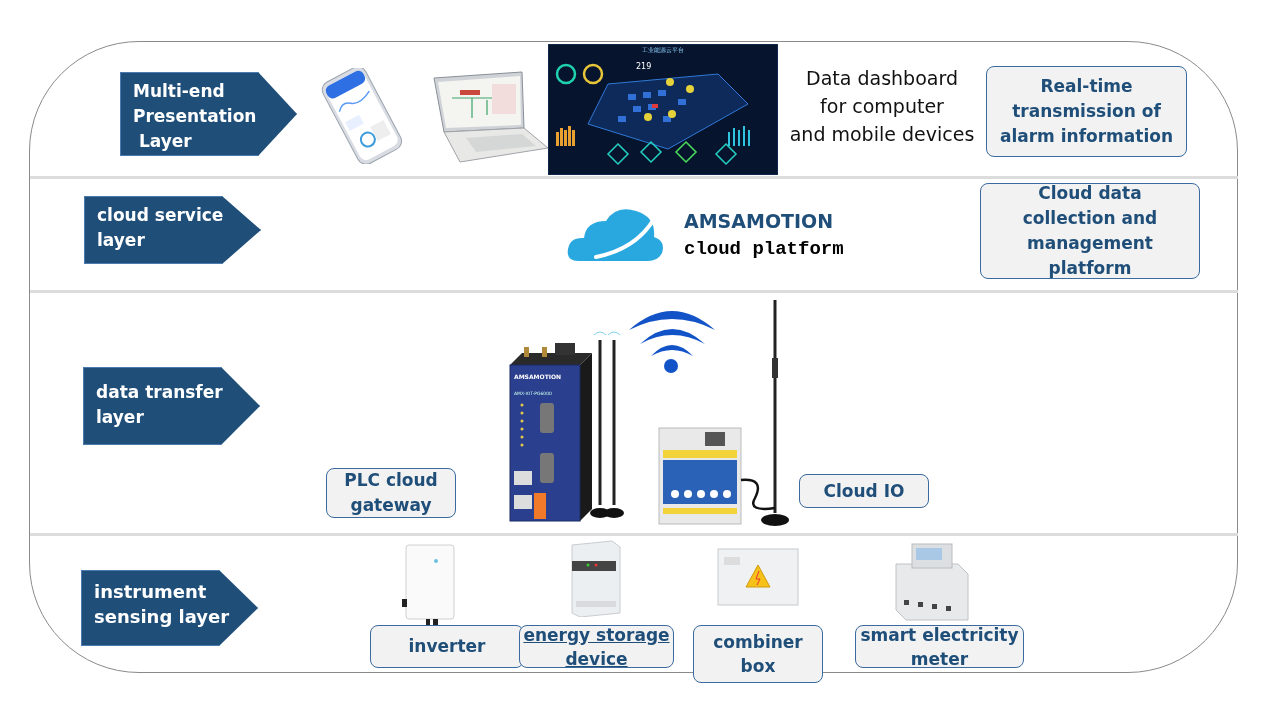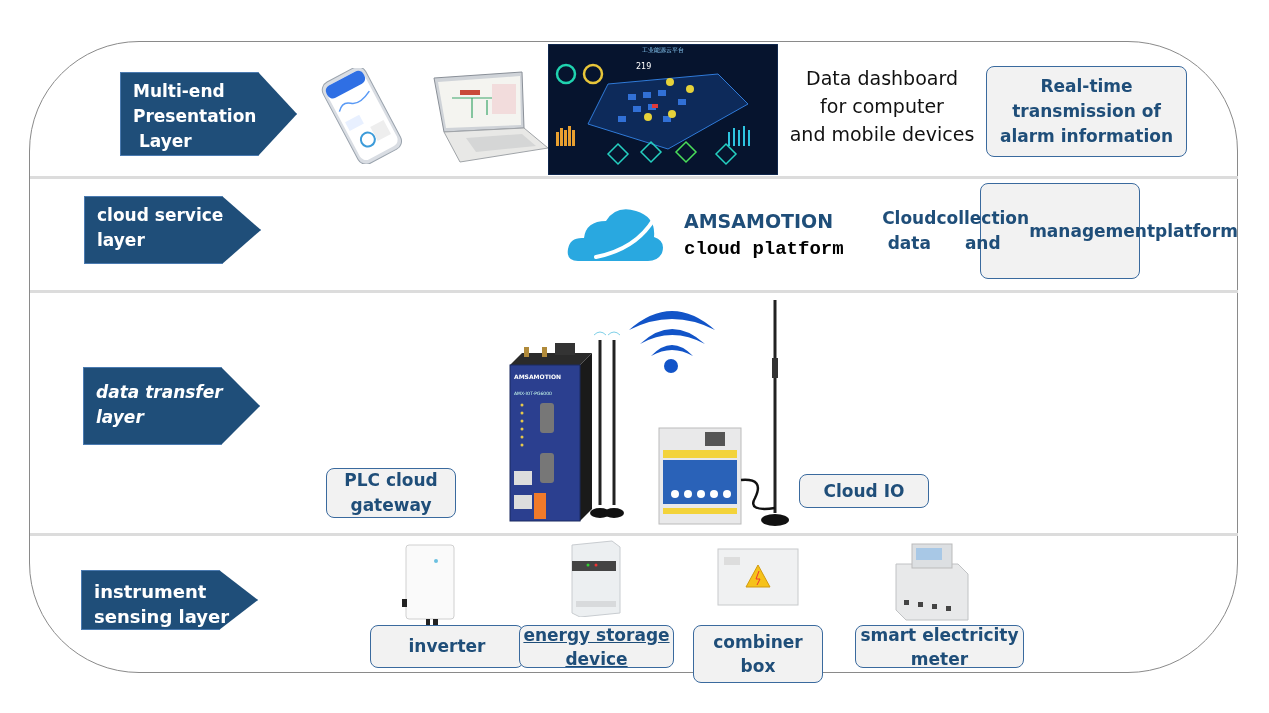--- a/index.html
+++ b/index.html
@@ -23,25 +23,25 @@
 
 <div class="layer-tag" style="left:84px;top:72px;width:177px;height:84px;margin-left:36px;">
   <div>Multi-end</div>
   <div>Presentation</div>
   <div style="white-space:pre"> Layer</div>
 </div>
 <div class="layer-tag" style="left:84px;top:196px;width:177px;height:68px;">
   <div>cloud service</div>
   <div>layer</div>
 </div>
-<div class="layer-tag" style="left:83px;top:367px;width:177px;height:78px;padding-top:12px;font-style:italic;">
+<div class="layer-tag" style="left:83px;top:367px;width:177px;height:78px;padding-top:12px;">
   <div>data transfer</div>
   <div>layer</div>
 </div>
-<div class="layer-tag" style="left:81px;top:570px;width:177px;height:60px;padding-top:8px;font-size:18px;">
+<div class="layer-tag" style="left:81px;top:570px;width:177px;height:76px;padding-top:8px;font-size:18px;">
   <div>instrument</div>
   <div>sensing layer</div>
 </div>
 
 <svg class="img" style="left:306px;top:68px" width="110" height="96">
   <g transform="rotate(-28 55 48)">
     <rect x="32" y="2" width="48" height="92" rx="9" fill="#d9dde3" stroke="#9aa3ad"></rect>
     <rect x="35" y="6" width="42" height="84" rx="7" fill="#fff"></rect>
     <rect x="35" y="6" width="42" height="14" rx="6" fill="#2f6fe4"></rect>
     <path d="M38 34 Q45 26 52 32 T74 30" stroke="#5a9af5" fill="none" stroke-width="1.5"></path>
@@ -116,21 +116,21 @@
   <div>alarm information</div>
 </div>
 
 <svg class="img" style="left:566px;top:205px" width="100" height="58">
   <path d="M12 56 Q0 56 2 44 Q4 32 18 33 Q20 16 40 16 Q50 0 70 6 Q90 12 88 32 Q100 36 96 48 Q92 56 82 56 Z" fill="#29a8e0"></path>
   <path d="M30 52 Q70 44 88 14" stroke="#fff" stroke-width="4" fill="none" stroke-linecap="round"></path>
 </svg>
 <div class="brand" style="left:684px;top:207px;color:#1f4e79;">AMSAMOTION</div>
 <div class="brand" style="left:684px;top:235px;color:#000;font-family:Liberation Mono, monospace;">cloud platform</div>
 
-<div class="callout" style="left:980px;top:183px;width:160px;height:96px;flex-direction:row;">
+<div class="callout" style="left:980px;top:183px;width:220px;height:96px;flex-direction:column;">
   <div>Cloud data</div>
   <div>collection and</div>
   <div>management</div>
   <div>platform</div>
 </div>
 
 <svg class="img" style="left:625px;top:300px" width="95" height="75">
   <path d="M4 30 Q47 -8 90 30 Q47 8 4 30 Z" fill="#1254c8"></path>
   <path d="M15 44 Q47 14 80 44 Q47 26 15 44 Z" fill="#1254c8"></path>
   <path d="M26 56 Q47 34 68 56 Q47 44 26 56 Z" fill="#1254c8"></path>

